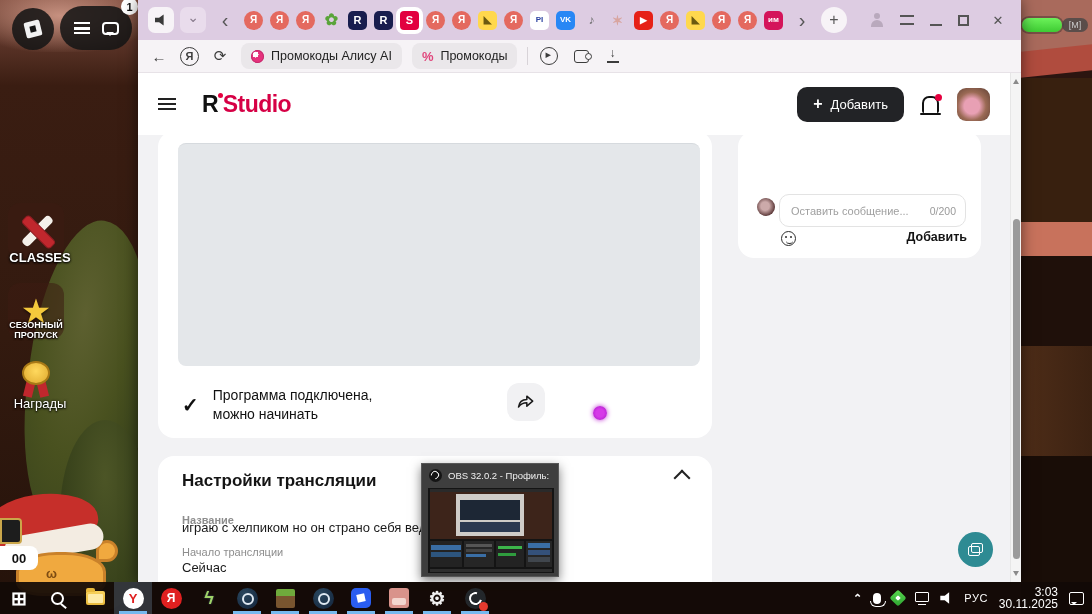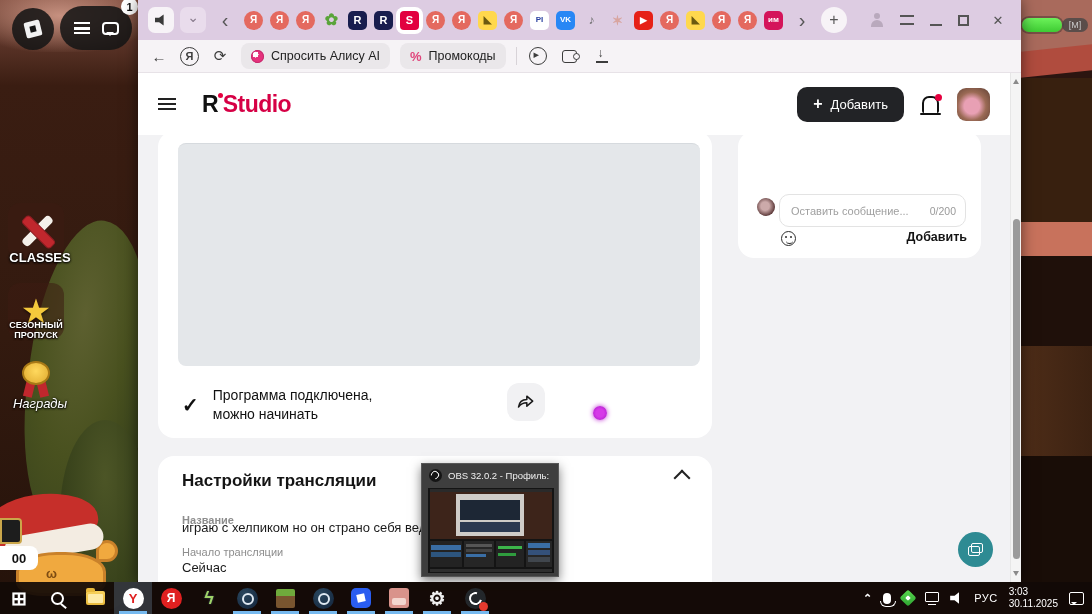--- a/index.html
+++ b/index.html
@@ -234,21 +234,21 @@
   .tr-chev{font-size:11px;font-weight:bold;}
   .tr-mic{width:8px;height:11px;background:#fff;border-radius:4px;position:relative;}
   .tr-mic::after{content:"";position:absolute;left:-3px;bottom:-3px;width:14px;height:5px;border:1.5px solid #fff;border-top:none;border-radius:0 0 7px 7px;}
   .tr-diamond{width:12px;height:12px;background:linear-gradient(135deg,#59d94e,#2da331);transform:rotate(45deg);border-radius:2px;position:relative;}
   .tr-diamond::after{content:"";position:absolute;left:4px;top:4px;width:4px;height:4px;background:#fff;border-radius:1px;}
   .tr-net{width:14px;height:10px;border:1.5px solid #fff;border-radius:1px;position:relative;margin-top:-2px;}
   .tr-net::after{content:"";position:absolute;left:2px;bottom:-4px;width:8px;height:1.5px;background:#fff;box-shadow:0 -1.5px 0 0 rgba(255,255,255,0);}
   .tr-vol{width:13px;height:13px;background:#fff;clip-path:polygon(0 32%,34% 32%,68% 6%,68% 94%,34% 68%,0 68%);position:relative;}
   .tr-vol::after{content:")";position:absolute;right:-6px;top:-2px;color:#fff;font-size:11px;}
   .tr-lang{font-size:11px;letter-spacing:.5px;}
-  .tr-clock{display:flex;flex-direction:column;align-items:flex-start;line-height:12px;font-size:10px;color:#fff;}
+  .tr-clock{display:flex;flex-direction:column;align-items:flex-end;line-height:12px;font-size:12px;color:#fff;}
   .tr-note{width:15px;height:13px;border:1.5px solid #fff;border-radius:2px;position:relative;}
   .tr-note::after{content:"";position:absolute;left:1px;bottom:-4px;border:3px solid transparent;border-top-color:#fff;}
 
   
   #cursor{position:absolute;left:593px;top:406px;width:14px;height:14px;border-radius:50%;background:radial-gradient(circle,#d63ae8 0 40%,#a416c4 100%);box-shadow:0 0 5px #c02fd4;z-index:60;}
 </style>
 </head>
 <body>
 
 <div id="stage">
@@ -283,21 +283,21 @@
     <span class="ico-star">★</span>
   </div>
   <div class="side-label" style="top:320px;font-size:9px;width:72px;left:0;">СЕЗОННЫЙ ПРОПУСК</div>
   <div class="side-btn" style="top:352px;background:none;">
     <span class="ico-medal">
         <span class="m-rib1"></span>
         <span class="m-rib2"></span>
         <span class="m-coin"></span>
       </span>
   </div>
-  <div class="side-label" style="top:396px;font-size:13px;font-weight:normal;font-style:italic;">Награды</div>
+  <div class="side-label" style="top:396px;font-size:13px;font-weight:normal;">Награды</div>
 
   <div class="cat-hat"></div>
   <div class="cat-ear"></div>
   <div class="cat-trim"></div>
   <div class="cat-head"></div>
   <div class="cat-face">ω</div>
   <div class="g-badge-dark"></div>
   <div class="g-badge">00</div>
 
   <div class="meter"></div>
@@ -346,21 +346,21 @@
         <span class="ts-btn ts-close"></span>
       </span>
     </div>
 
     <div class="toolbar">
       <span class="tb-ico tb-back"></span>
       <span class="tb-ico tb-ya">Я</span>
       <span class="tb-ico tb-ref"></span>
       <span class="chip">
         <span class="alice-dot"></span>
-        <span>Спросить Алису AI</span>
+        <span>Промокоды Алису AI</span>
       </span>
       <span class="chip">
         <span class="pct">%</span>
         <span>Промокоды</span>
       </span>
       <span class="tb-sep"></span>
       <span class="tb-ico">
           <span class="tb-media"></span>
         </span>
       <span class="tb-ico">

